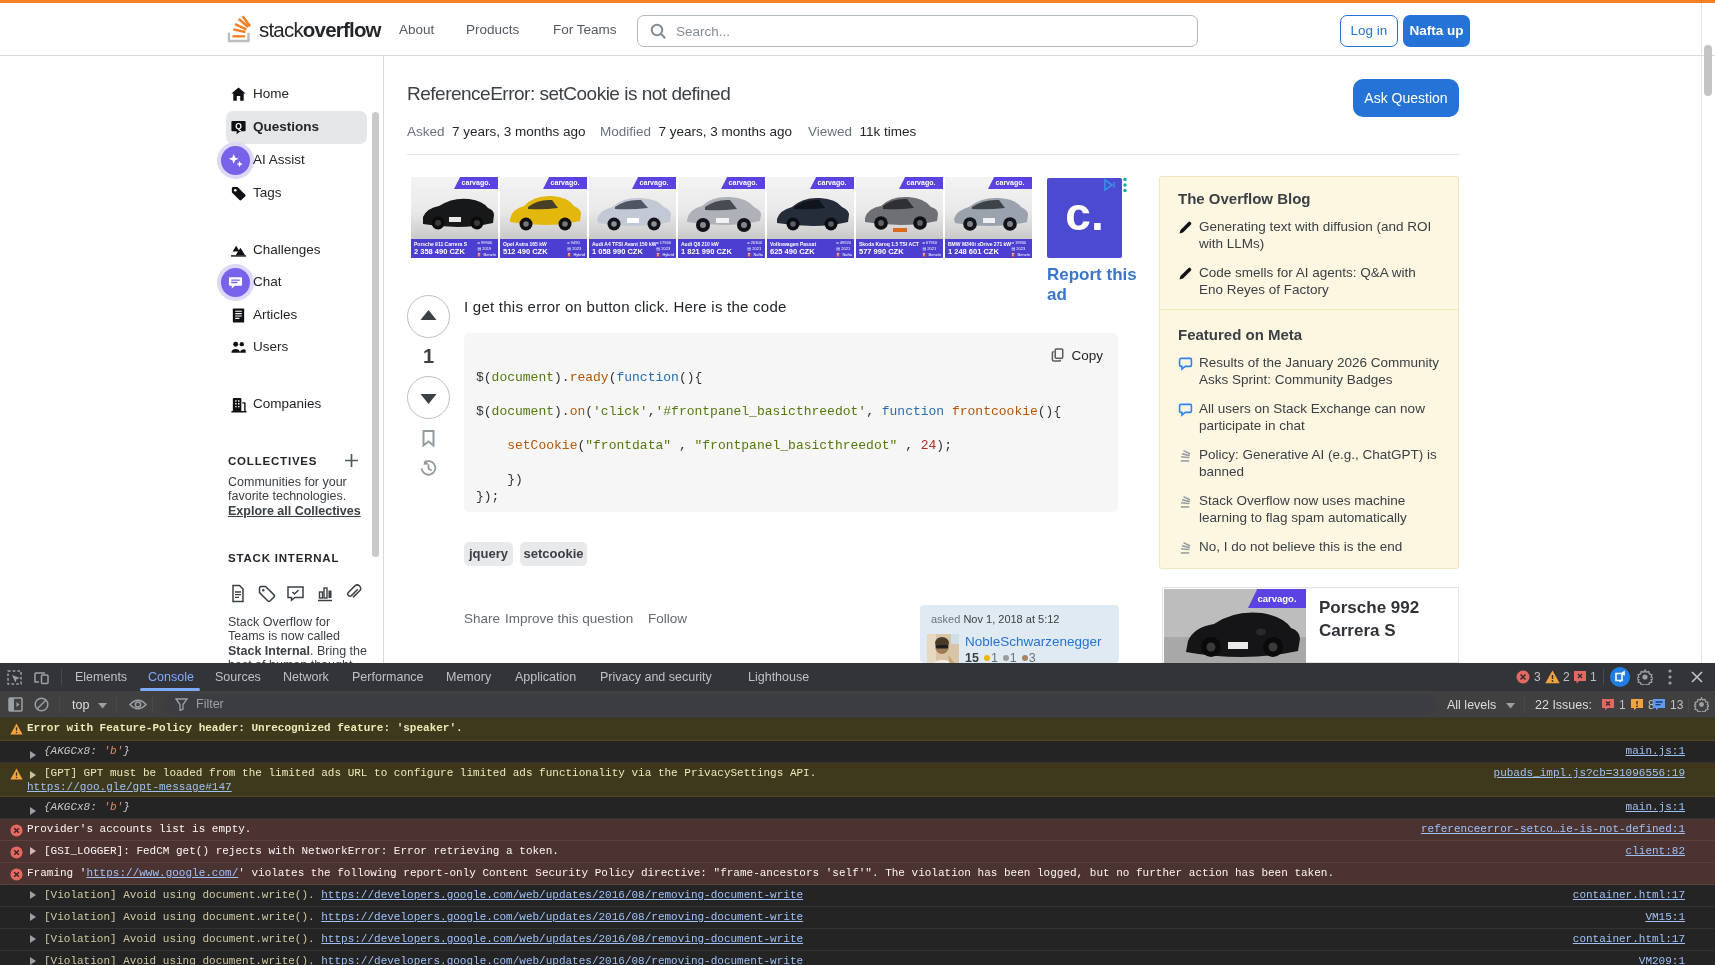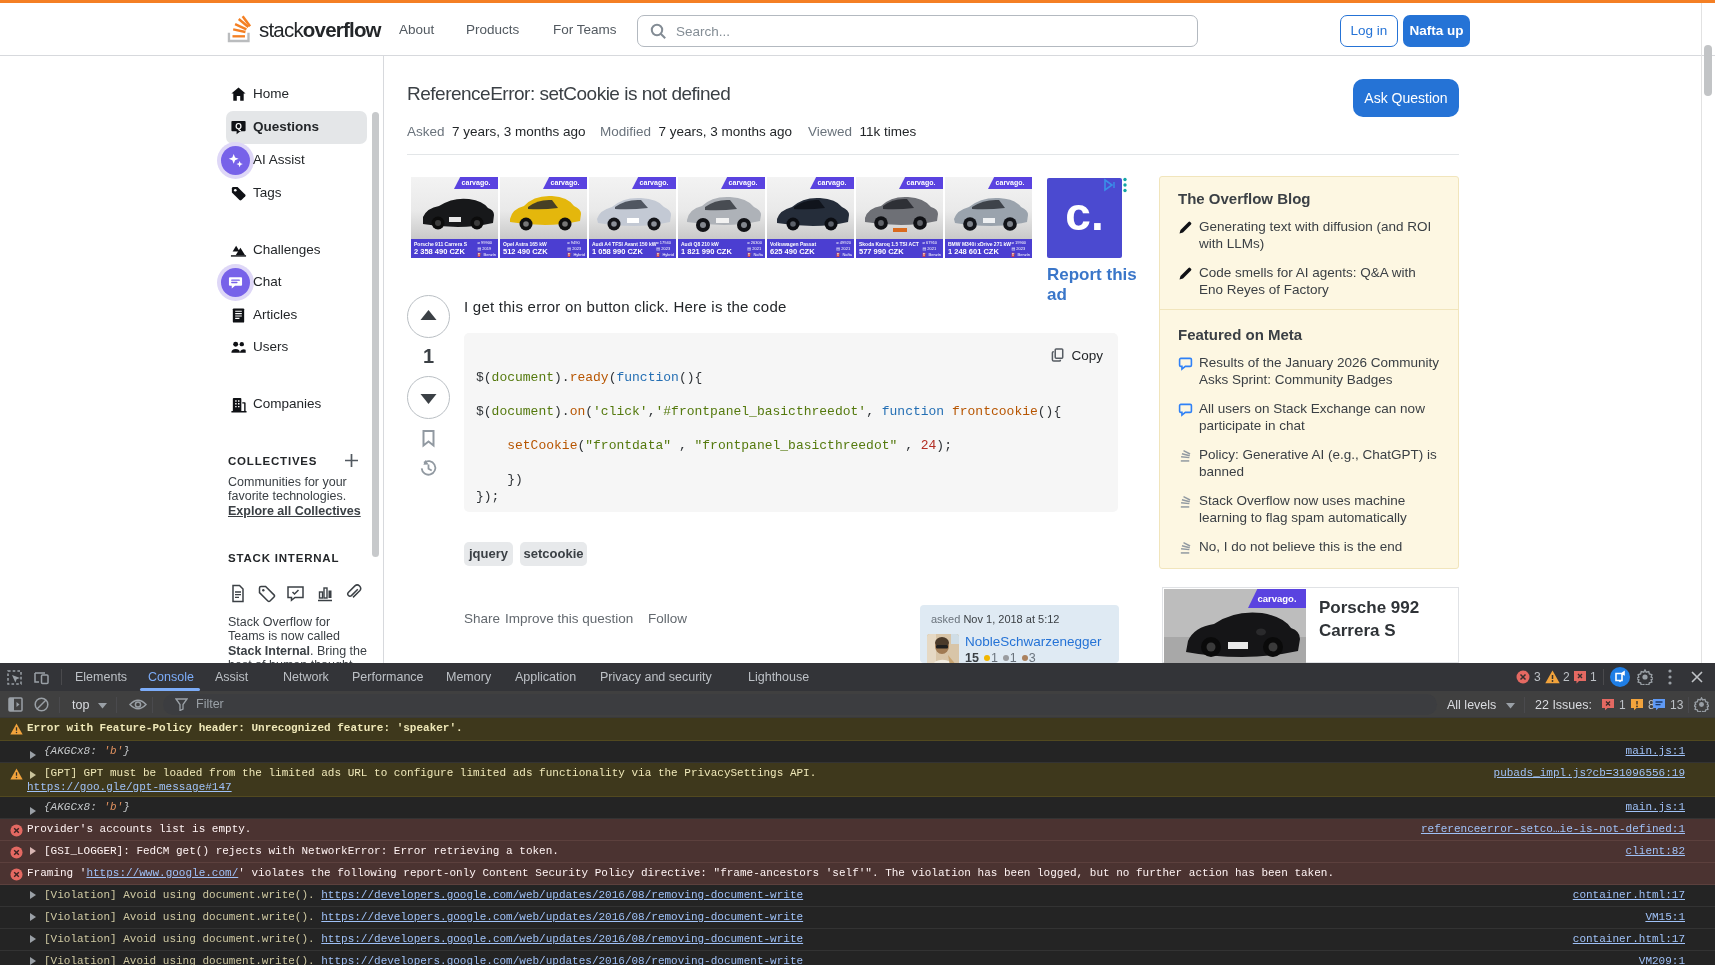--- a/index.html
+++ b/index.html
@@ -545,21 +545,21 @@
         <rect x="1" y="1" width="13" height="13" fill="none" stroke="#9aa0a6" stroke-width="1.5" stroke-dasharray="2.6 2.1"></rect>
         <path d="M5 5 l8 3 -3.4 1.2 -1.2 3.4 z" fill="#9aa0a6"></path>
       </svg>
     <svg class="dticon" style="left:33px; top:7px;" width="17" height="15" viewBox="0 0 17 15">
         <path d="M2 3 h10 M2 3 v9 h4" stroke="#9aa0a6" stroke-width="1.5" fill="none"></path>
         <rect x="8.5" y="5" width="6.5" height="8.5" rx="1" stroke="#9aa0a6" stroke-width="1.5" fill="none"></rect>
       </svg>
     <div class="dtsep" style="left:61px;"></div>
     <div class="dtab" style="left:75px;">Elements</div>
     <div class="dtab" style="left:148px;" id="console-tab">Console</div>
-    <div class="dtab" style="left:215px;">Assist</div>
+    <div class="dtab" style="left:215px;">Sources</div>
     <div class="dtab" style="left:283px;">Network</div>
     <div class="dtab" style="left:352px;">Performance</div>
     <div class="dtab" style="left:446px;">Memory</div>
     <div class="dtab" style="left:515px;">Application</div>
     <div class="dtab" style="left:600px;">Privacy and security</div>
     <div class="dtab" style="left:748px;">Lighthouse</div>
     <div id="console-underline"></div>
     <svg class="dticon" style="left:1516px; top:7px;" width="14" height="14" viewBox="0 0 14 14">
         <circle cx="7" cy="7" r="6.5" fill="#e46962"></circle>
         <path d="M4.5 4.5 l5 5 M9.5 4.5 l-5 5" stroke="#33302f" stroke-width="1.5"></path>

